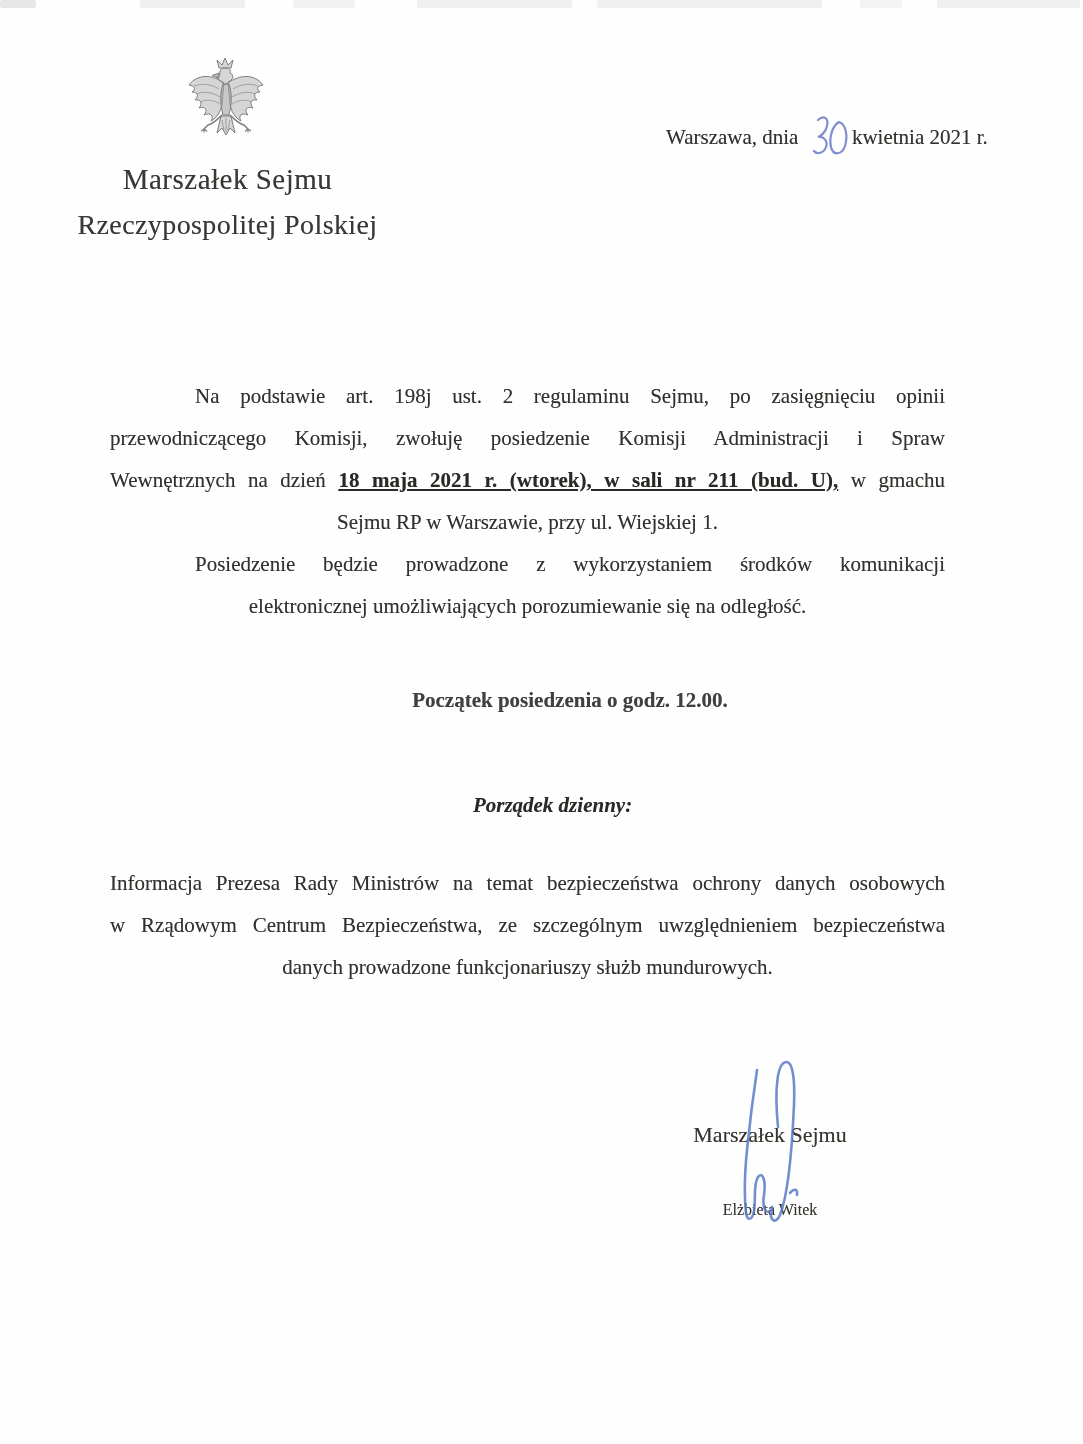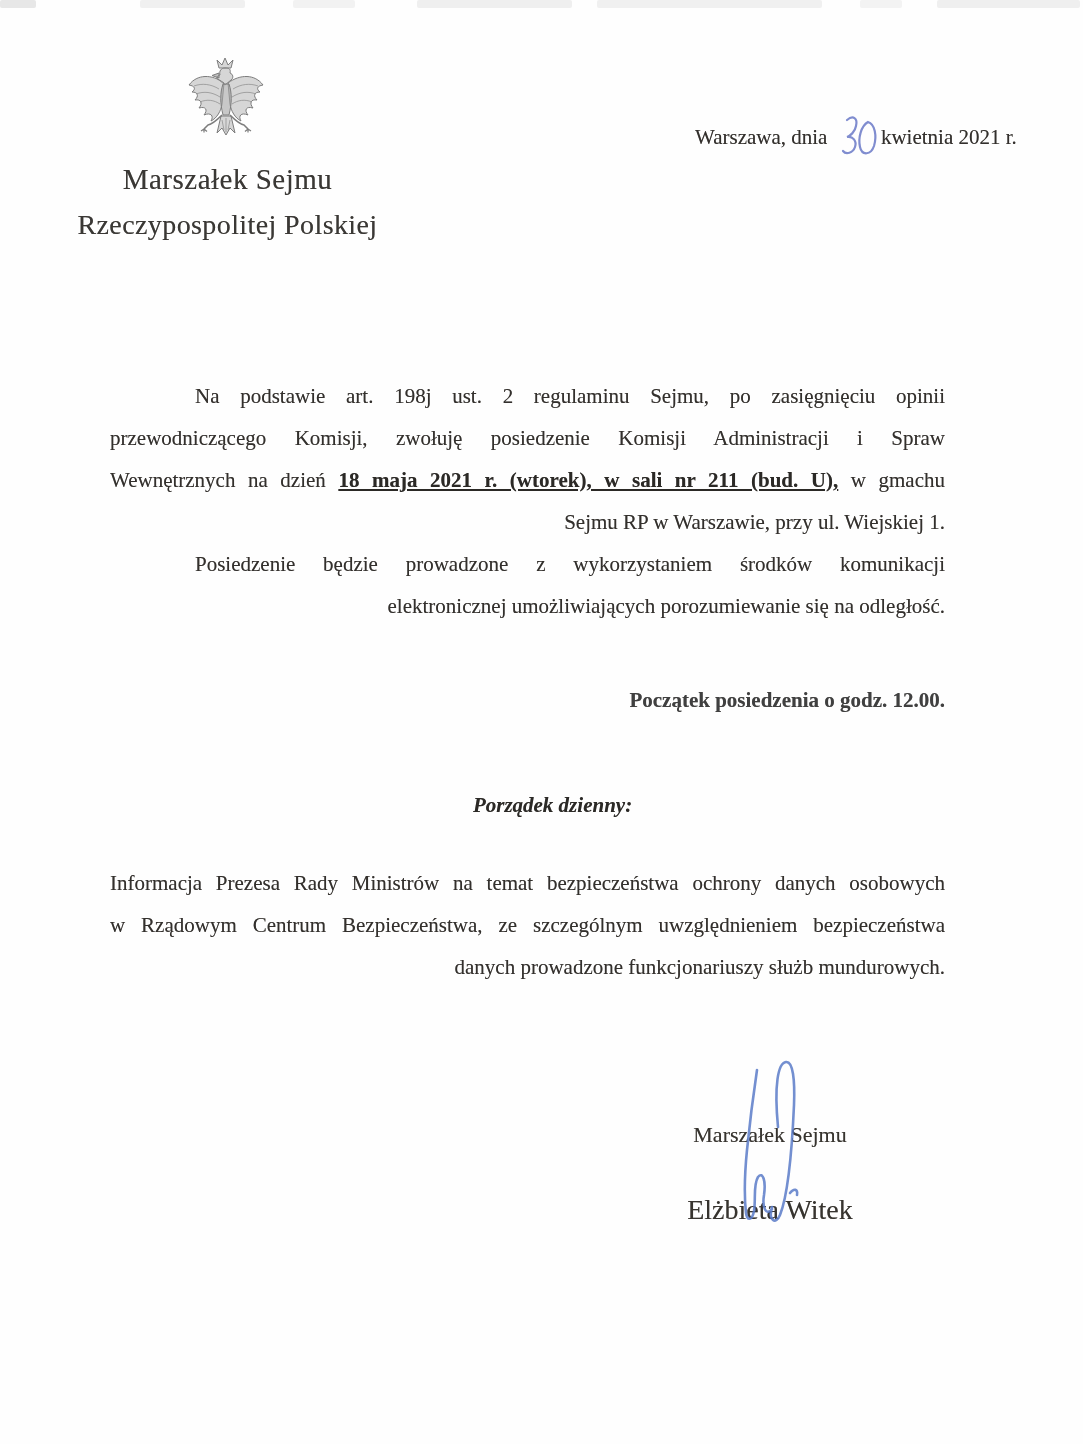--- a/index.html
+++ b/index.html
@@ -23,52 +23,52 @@
   .letterhead{
     position:absolute;left:50px;top:156px;width:355px;
     text-align:center;line-height:46px;
     color:#3a3835;
     text-shadow:0 0 0.6px rgba(70,65,60,.55);
   }
   .letterhead .l1{font-size:29px;letter-spacing:.5px;}
   .letterhead .l2{font-size:28px;letter-spacing:.4px;}
 
   .dateline{
-    position:absolute;left:695px;top:114px;
+    position:absolute;left:666px;top:114px;
     font-size:21px;line-height:30px;white-space:nowrap;
     color:#33302d;text-shadow:0 0 .5px rgba(60,55,50,.45);
   }
   .dateline .hand30{
     display:inline-block;width:44px;height:44px;
     vertical-align:-14px;margin:0 -3px 0 2px;
   }
 
   .para{
     position:absolute;left:110px;width:835px;
     font-size:21px;line-height:42px;
     color:#33302d;text-shadow:0 0 .5px rgba(60,55,50,.45);
   }
   .jline{text-align:justify;text-align-last:justify;}
-  .lline{text-align:right;}
+  .lline{text-align:center;}
   .indent{padding-left:85px;}
   .p1{top:375px;}
   .p2{top:543px;}
   .start{top:679px;font-weight:bold;color:#404040;}
   .heading{top:784px;left:110px;width:885px;text-align:center;font-weight:bold;color:#2b2926;font-style:italic;}
   .agenda{top:862px;}
   b{color:#2b2926;text-decoration:underline;}
 
   .sigrole{
     position:absolute;left:660px;top:1120px;width:220px;
     text-align:center;font-size:22px;line-height:30px;
     color:#37342f;text-shadow:0 0 .5px rgba(60,55,50,.45);
   }
   .signame{
     position:absolute;left:660px;top:1195px;width:220px;
-    text-align:center;font-size:28px;line-height:30px;
+    text-align:center;font-size:16px;line-height:30px;
     color:#37342f;text-shadow:0 0 .5px rgba(60,55,50,.45);
   }
   .sigink{position:absolute;left:700px;top:1045px;width:140px;height:200px;z-index:3;}
 </style>
 </head>
 <body>
 
 <div class="page">
 
   <div class="artifact" style="left:0;width:36px;background:#e7e7e7;"></div>

